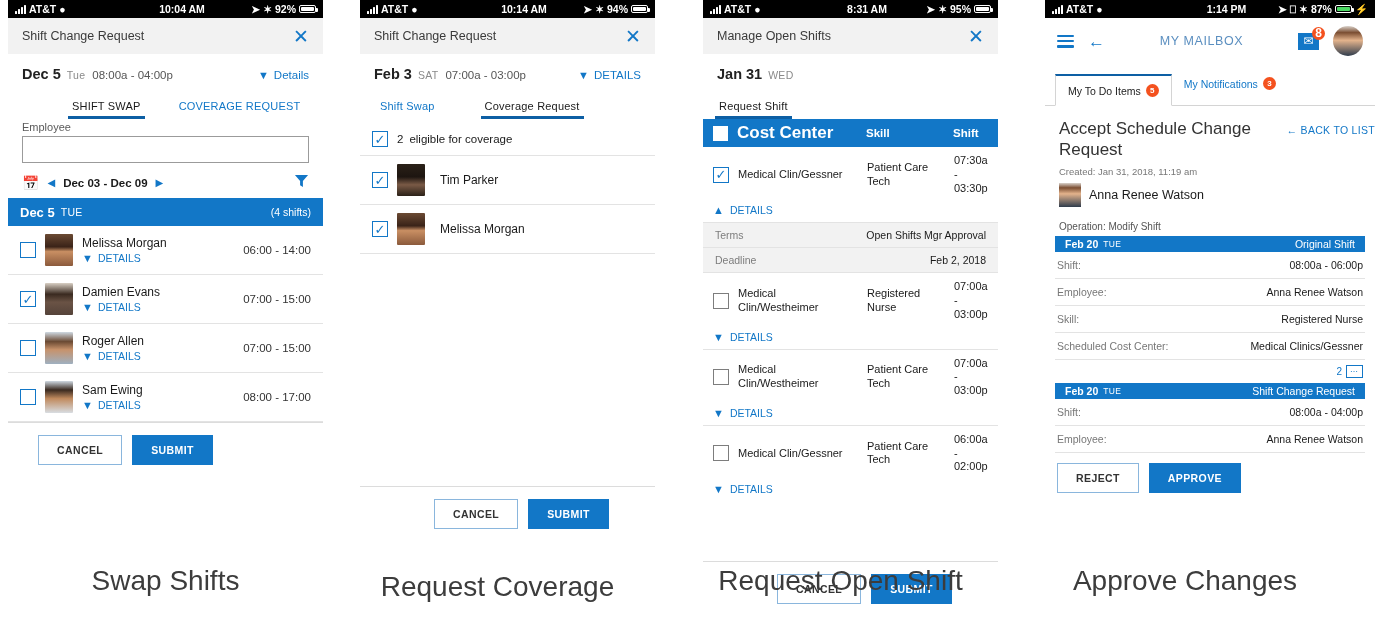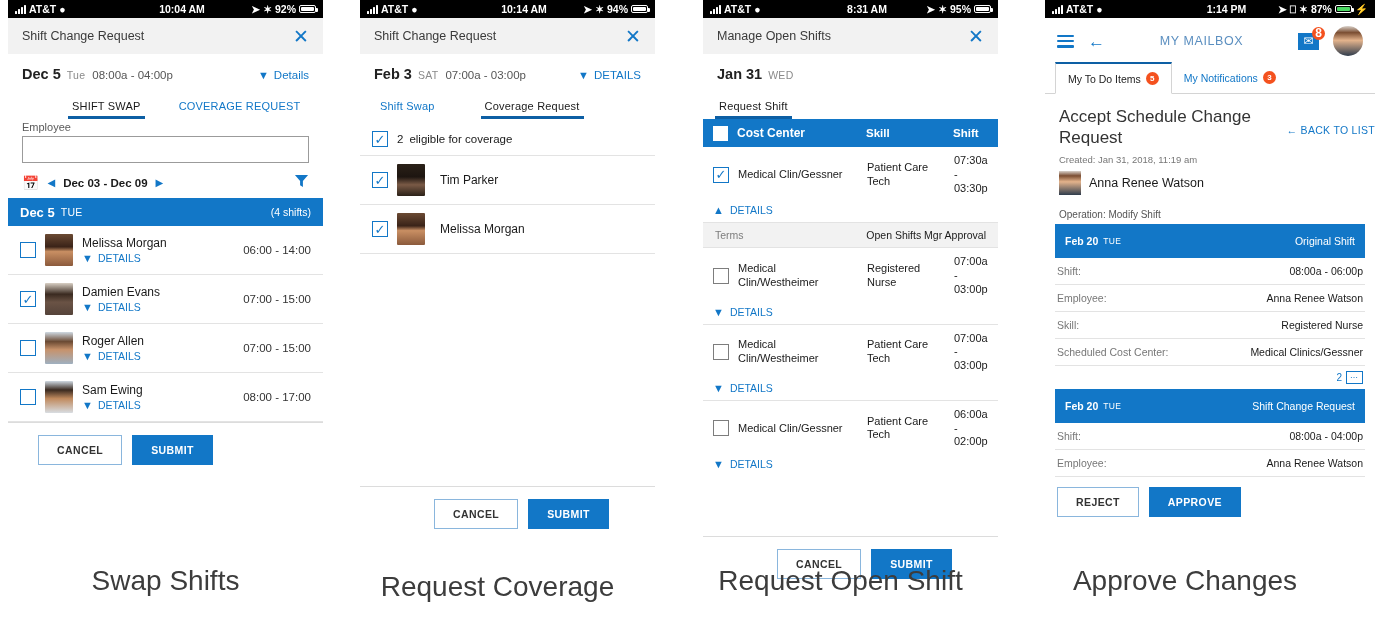--- a/index.html
+++ b/index.html
@@ -79,21 +79,21 @@
   .actionbar { border-top:1px solid #dcdcdc; padding: 12px 14px; display:flex; gap:10px; }
   .btn { font-size:10.5px; letter-spacing:.4px; font-weight:bold; padding: 8px 18px; cursor:pointer; border:1px solid transparent;}
   .btn.ghost { background:#fff; color:#333; border:1px solid #8ab6dd; }
   .btn.primary { background:#1277c7; color:#fff; }
 
   .caption { text-align:center; font-size:28px; color:#3c3c3c; font-weight:normal; }
 
   
   .thead { background:#1277c7; color:#fff; height:28px; display:flex; align-items:center; padding:0 10px; gap:9px;}
   .thead .cb { width:15px; height:15px; background:#fff; flex:0 0 15px;}
-  .thead .c1 { flex: 0 0 120px; font-size:12px; font-weight:bold;}
+  .thead .c1 { flex: 0 0 120px; font-size:17px; font-weight:bold;}
   .thead .c2 { flex: 0 0 78px; font-size:11.5px; font-weight:bold;}
   .thead .c3 { flex: 1; font-size:11.5px; font-weight:bold;}
   .trow { display:flex; align-items:center; padding: 7px 10px; gap:9px;}
   .trow .c1 { flex:0 0 120px; font-size:11px; color:#1a1a1a; line-height:1.25;}
   .trow .c2 { flex:0 0 78px; font-size:11px; color:#1a1a1a; line-height:1.25;}
   .trow .c3 { flex:1; font-size:11px; color:#1a1a1a; line-height:1.25;}
   .detlink { color:#1277c7; font-size:10.5px; padding: 2px 10px 6px 10px; display:flex; align-items:center; gap:6px; border-bottom:1px solid #e3e3e3;}
   .detrow { display:flex; background:#f2f2f2; padding: 6px 12px; font-size:10.5px; border-bottom:1px solid #e3e3e3;align-items:center;}
   .detrow .k { color:#7d7d7d; }
   .detrow .v { margin-left:auto; color:#1a1a1a; }
@@ -106,30 +106,30 @@
   .mailtitle { flex:1; text-align:center; font-size:12.5px; color:#5b8fc0; letter-spacing:.6px;}
   .mailicon { position:relative; width:21px; height:17px; background:#1277c7; display:flex; align-items:center; justify-content:center;}
   .mailicon span { color:#fff; font-size:12px; line-height:1;}
   .badge { position:absolute; background:#f4511e; color:#fff; border-radius:50%;
            font-size:8px; width:13px; height:13px; display:flex; align-items:center; justify-content:center; font-weight:bold;}
   .mailicon .badge { top:-6px; right:-6px; }
   .pfp { width:30px; height:30px; border-radius:50%; overflow:hidden;
          background:linear-gradient(180deg,#d9d2cb 0%,#7b4e32 22%,#e3b38c 48%,#2f3c4c 100%); }
   .mtabs { display:flex; border-bottom:1px solid #d4d4d4; padding: 0 10px; }
   .mtab { font-size:10.5px; padding: 8px 12px; color:#1277c7; display:flex; align-items:center; gap:5px; cursor:pointer; position:relative;}
-  .mtab.active { color:#222; border:1px solid #d4d4d4; border-bottom:1px solid #fff; margin-bottom:-1px; border-top:2px solid #0d5fa4;}
+  .mtab.active { color:#222; border:1px solid #d4d4d4; border-bottom:1px solid #fff; margin-bottom:-1px; border-top:2px solid #0d5fa4;margin-top:12px;}
   .mtab .badge { position:static; }
   .reqtitle { font-size:17px; color:#333; padding: 12px 14px 0 14px; line-height:1.25; max-width:230px;}
   .backlist { position:absolute; right:0; top:124px; color:#1277c7; font-size:10.5px; letter-spacing:.3px;}
   .created { font-size:9.5px; color:#777; padding: 5px 14px 0 14px;}
   .reqperson { display:flex; align-items:center; gap:8px; padding: 6px 14px 0 14px;}
   .reqperson .pfp2 { width:22px; height:24px; background:linear-gradient(180deg,#d9d2cb 0%,#7b4e32 20%,#e3b38c 45%,#2f3c4c 100%);}
   .reqperson .nm { font-size:12.5px; color:#1a1a1a;}
   .oper { font-size:10px; color:#555; padding: 14px 14px 4px 14px;}
-  .shdr { background:#1277c7; color:#fff; height:34px; display:flex; align-items:center; padding: 0 10px; margin: 0 10px;}
+  .shdr { background:#1277c7; color:#fff; height:16px; display:flex; align-items:center; padding: 0 10px; margin: 0 10px;}
   .shdr .d { font-size:10.5px; font-weight:bold;}
   .shdr .w { font-size:8.5px; margin-left:5px; letter-spacing:.3px;}
   .shdr .r { margin-left:auto; font-size:10.5px;}
   .srow { display:flex; align-items:center; margin: 0 10px; padding: 7px 2px; border-bottom:1px solid #e3e3e3; }
   .srow .k { font-size:10.5px; color:#777;}
   .srow .v { margin-left:auto; font-size:10.5px; color:#1a1a1a;}
   .cmt { display:flex; align-items:center; justify-content:flex-end; gap:4px; margin: 0 10px; padding: 5px 2px;}
   .cmt .n { font-size:10px; color:#1277c7;}
   .cmtbox { width:17px; height:13px; border:1.5px solid #1277c7; display:flex; align-items:center; justify-content:center;
             font-size:8px; color:#1277c7; letter-spacing:1px; position:relative;}
@@ -389,20 +389,24 @@
         <span class="c2">Patient Care Tech</span>
         <span class="c3">07:30a - 03:30p</span>
       </div>
       <div class="detlink">
         <span class="chev">▲</span>
         <span>DETAILS</span>
       </div>
       <div class="detrow">
         <span class="k">Terms</span>
         <span class="v">Open Shifts Mgr Approval</span>
+      </div>
+      <div class="detrow">
+        <span class="k">Deadline</span>
+        <span class="v">Feb 2, 2018</span>
       </div>
 
       <div class="trow">
         <span class="cbx plain"></span>
         <span class="c1">Medical Clin/Westheimer</span>
         <span class="c2">Registered Nurse</span>
         <span class="c3">07:00a - 03:00p</span>
       </div>
       <div class="detlink">
         <span class="chev">▼</span>

